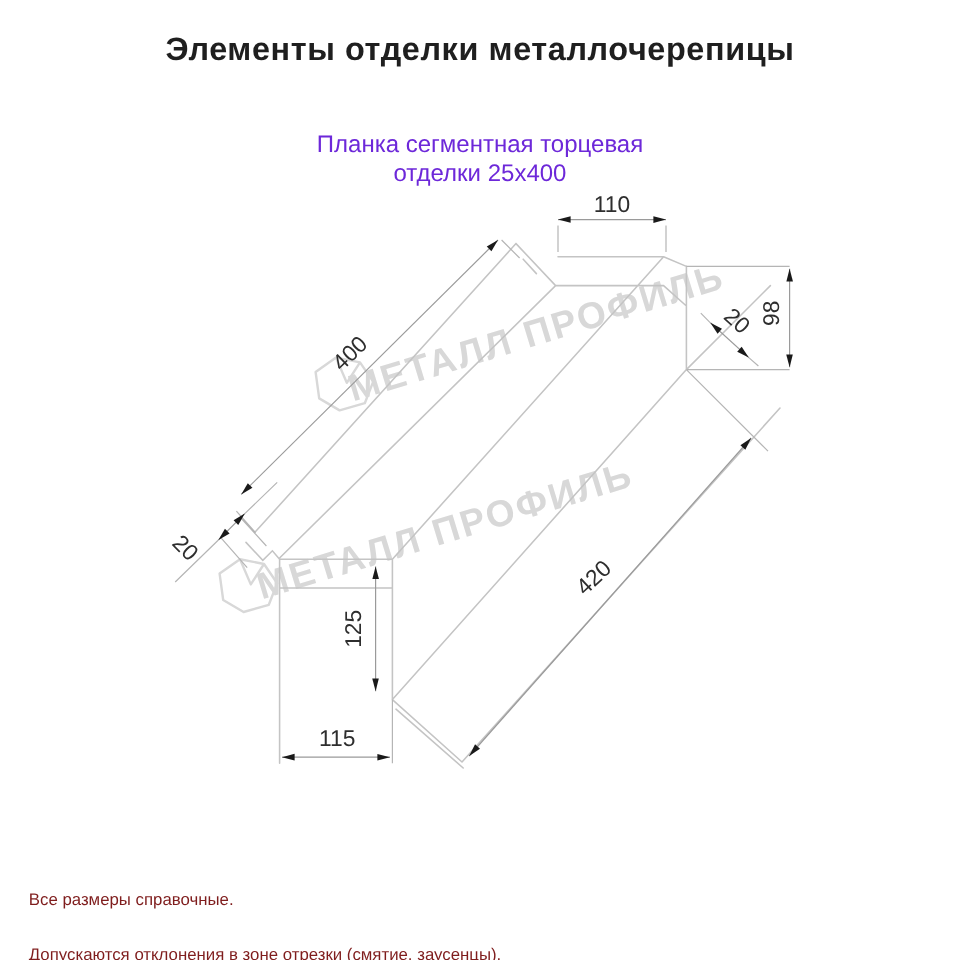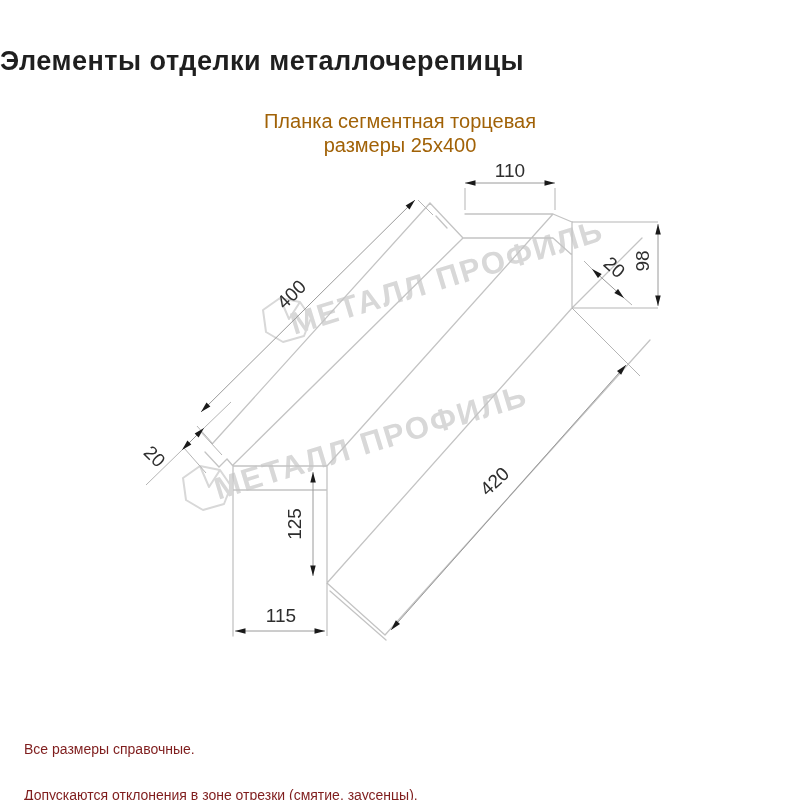--- a/index.html
+++ b/index.html
@@ -8,26 +8,26 @@
     --arrow:#1a1a1a;
     --text:#1f1f1f;
     --watermark:#d8d8d8;
   }
   html,body{margin:0;padding:0;}
   body{
     width:800px;height:800px;position:relative;background:#ffffff;
     font-family:"Liberation Sans", sans-serif;color:var(--text);overflow:hidden;
   }
   .page-title{
-    position:absolute;left:0;top:26px;width:800px;
-    font-size:27px;font-weight:bold;letter-spacing:0.5px;color:var(--text);margin-top:20px;
+    position:absolute;left:0;top:26px;width:800px;text-align:center;
+    font-size:27px;font-weight:bold;letter-spacing:0.5px;color:var(--text);
   }
   .subtitle{
     position:absolute;left:0;width:800px;text-align:center;
-    font-size:20px;color:#a16207;
+    font-size:20px;color:#6d28d9;
   }
   .subtitle.l1{top:110px;}
   .subtitle.l2{top:134px;}
   .drawing-svg{position:absolute;left:0;top:0;}
   .footer-note{
     position:absolute;left:24px;font-size:14px;color:#7f1d1d;
   }
   .footer-note.l1{top:741px;}
   .footer-note.l2{top:787px;}
   .part{stroke:var(--part-line);stroke-width:1.3;fill:none;stroke-linecap:round;}
@@ -35,21 +35,21 @@
   .dim{stroke:var(--dim-line);stroke-width:1;fill:none;}
   .dimlabel{fill:#2e2e2e;font-size:19px;}
   .wm{fill:var(--watermark);font-size:31px;font-weight:bold;letter-spacing:2px;}
   .wmlogo{stroke:var(--watermark);stroke-width:2;fill:none;stroke-linejoin:round;}
 </style>
 </head>
 <body>
 
 <div class="page-title">Элементы отделки металлочерепицы</div>
 <div class="subtitle l1">Планка сегментная торцевая</div>
-<div class="subtitle l2">размеры 25х400</div>
+<div class="subtitle l2">отделки 25х400</div>
 
 <svg class="drawing-svg" width="800" height="800" viewBox="0 0 800 800">
   <defs>
     <marker id="arr" markerUnits="userSpaceOnUse" markerWidth="13" markerHeight="9" refX="11" refY="3.2" orient="auto-start-reverse">
       <path d="M0.5,0.5 L11,3.2 L0.5,6 Z" style="fill:var(--arrow)"></path>
     </marker>
   </defs>
 
   <g>
     <path class="wmlogo" d="M263,310 L280,298 L300,302 L311,318 L304,336 L283,342 L266,332 Z M280,298 L289,319 L300,302"></path>

